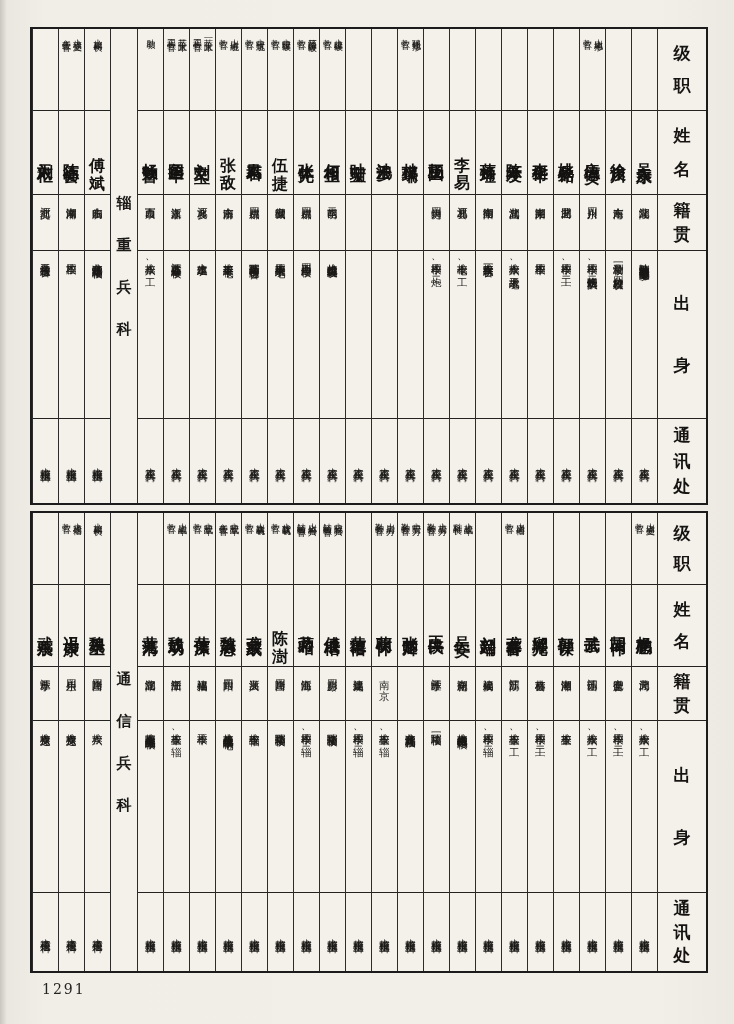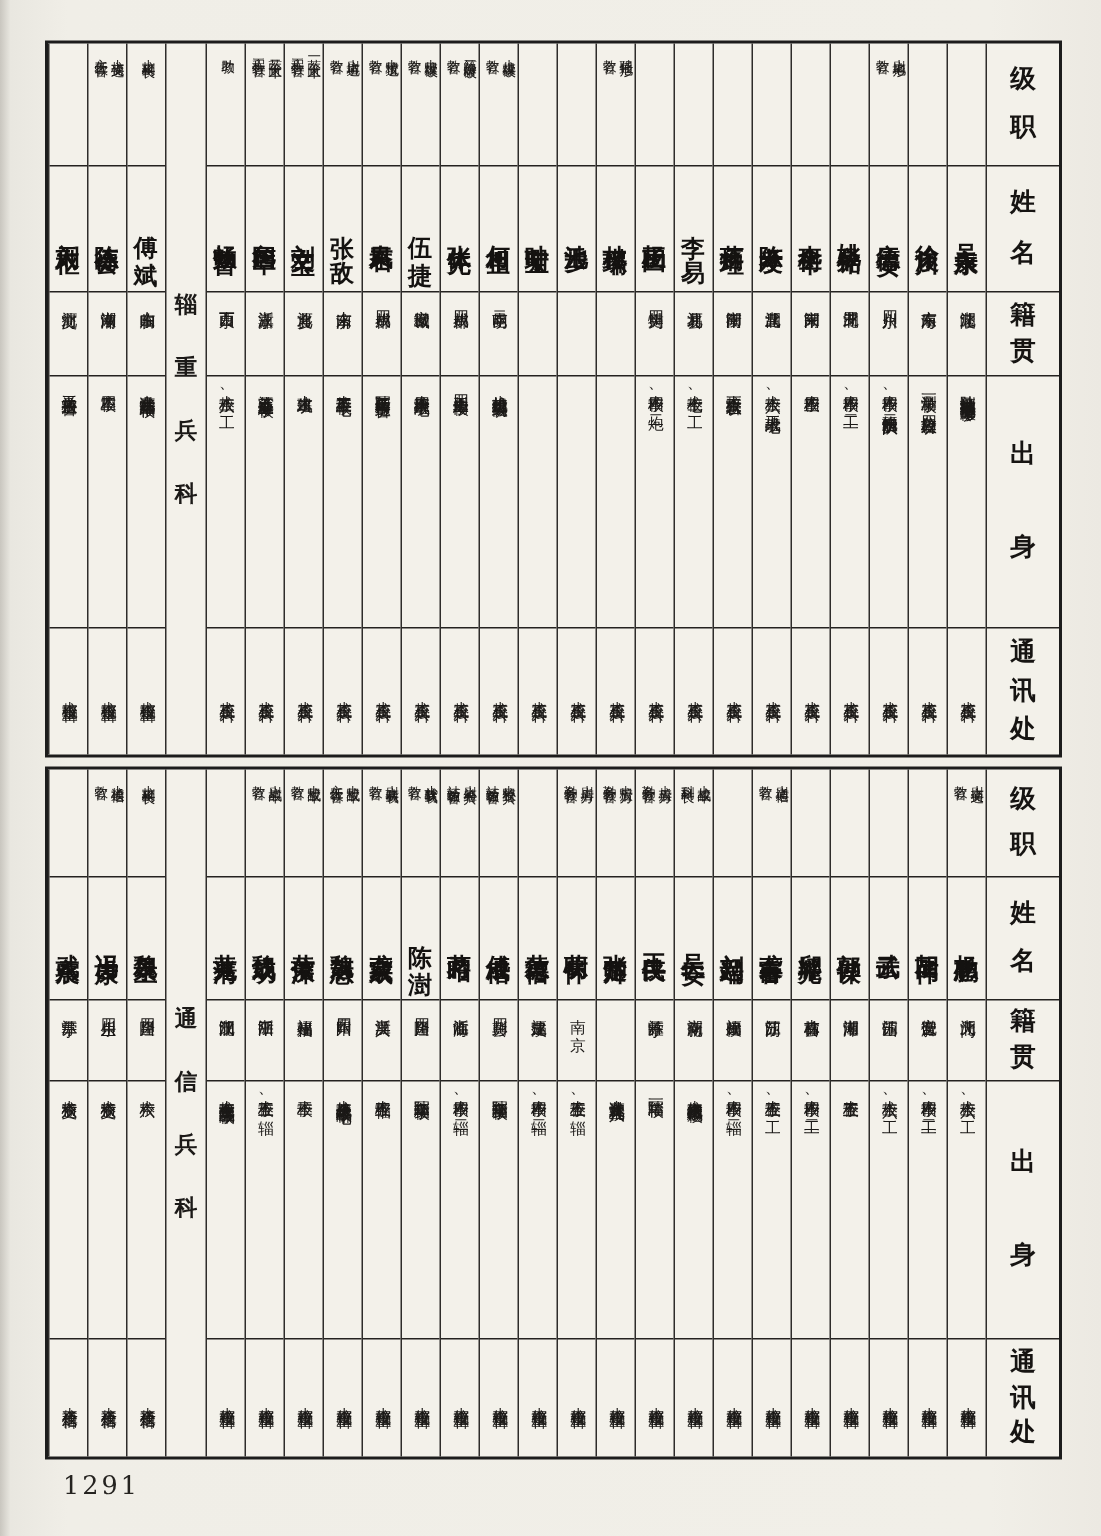--- a/index.html
+++ b/index.html
@@ -73,21 +73,21 @@
   }
   .section-title{
     display:flex;flex-direction:column;justify-content:center;
     height:100%;align-items:center;gap:27px;
   }
   .section-title div{font-size:15px;font-weight:600;color:#1b1917;line-height:1;}
 
   .page-number{
     position:absolute;left:42px;top:981px;
     font-family:"DejaVu Serif",serif;
-    font-size:17px;letter-spacing:2px;color:#252320;
+    font-size:14px;letter-spacing:2px;color:#252320;
   }
 </style>
 </head>
 <body>
 
 <div class="page">
   <div class="rtable t0">
       <div class="col head">
         <div class="cell b0">
           <div class="vspread">

